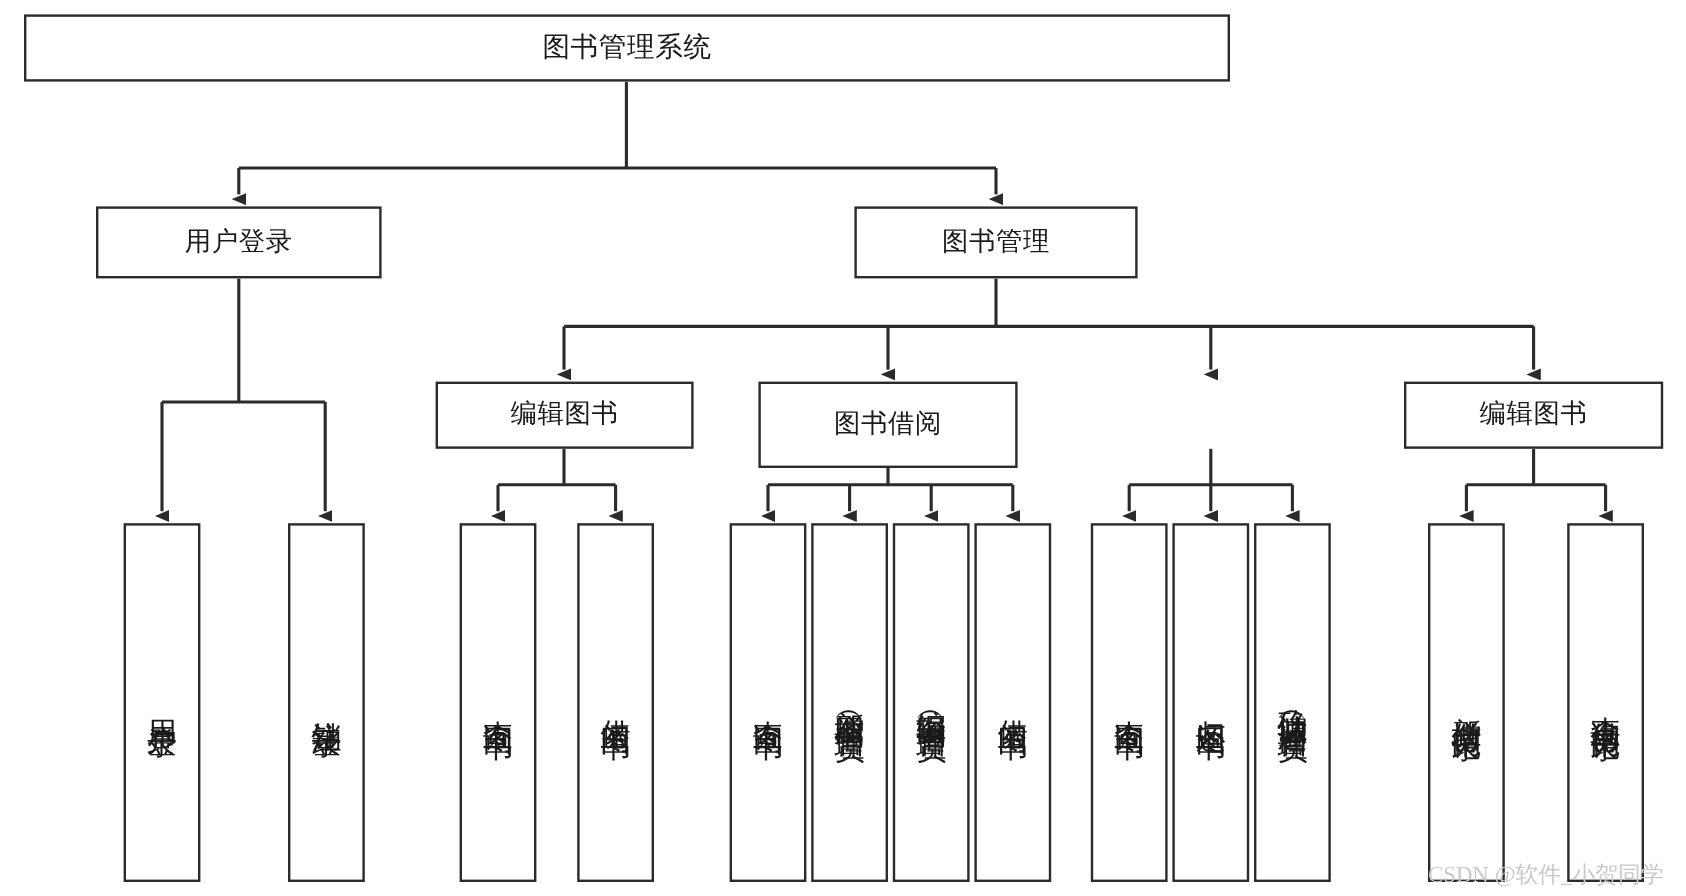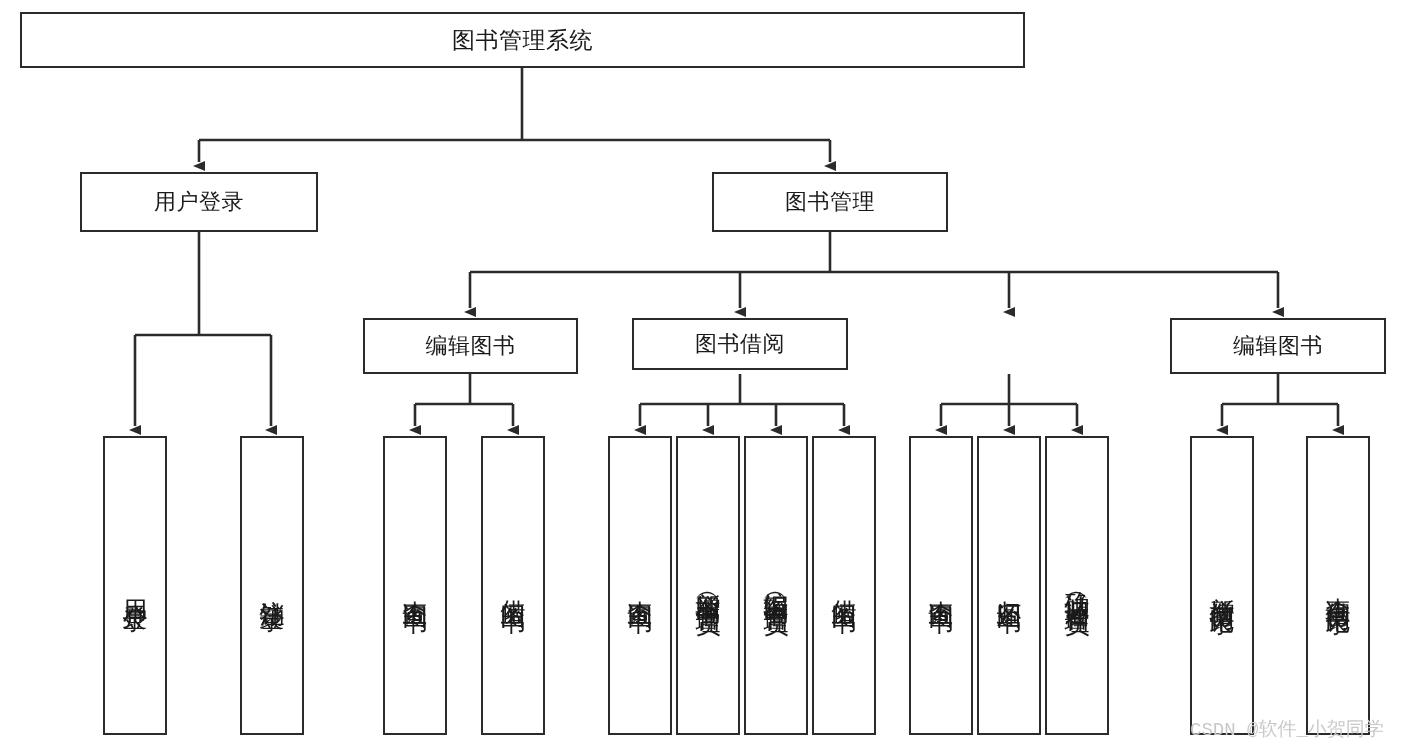--- a/index.html
+++ b/index.html
@@ -64,21 +64,21 @@
     line-height: 1.0;
     letter-spacing: 3px;
     max-height: 100%;
   }
   .watermark {
     position: absolute;
     color: #c9c9c9;
     font-size: 19px;
     white-space: nowrap;
     z-index: 3;
-    font-family: Liberation Mono, monospace;
+    font-family: Liberation Serif, serif;
   }
 </style>
 </head>
 <body>
 
 <div id="canvas">
 
   <svg id="wires" viewBox="0 0 1405 747" xmlns="http://www.w3.org/2000/svg">
     <defs>
       <marker id="arrow" markerWidth="10" markerHeight="12" refX="1" refY="6" orient="auto" markerUnits="userSpaceOnUse">
@@ -136,21 +136,21 @@
   <div class="node horiz" style="left:80px; top:172px; width:238px; height:60px;">
     <span class="lbl">用户登录</span>
   </div>
   <div class="node horiz" style="left:712px; top:172px; width:236px; height:60px;">
     <span class="lbl">图书管理</span>
   </div>
 
   <div class="node horiz" style="left:363px; top:318px; width:215px; height:56px;">
     <span class="lbl">编辑图书</span>
   </div>
-  <div class="node horiz" style="left:632px; top:318px; width:216px; height:52px;">
+  <div class="node horiz" style="left:632px; top:318px; width:216px; height:72px;">
     <span class="lbl">图书借阅</span>
   </div>
   <div class="node horiz" style="left:1170px; top:318px; width:216px; height:56px;">
     <span class="lbl">编辑图书</span>
   </div>
 
   <div class="node vert" style="left:103px; top:436px; width:64px; height:299px;">
     <span class="lbl">用户登录</span>
   </div>
   <div class="node vert" style="left:240px; top:436px; width:64px; height:299px;">

